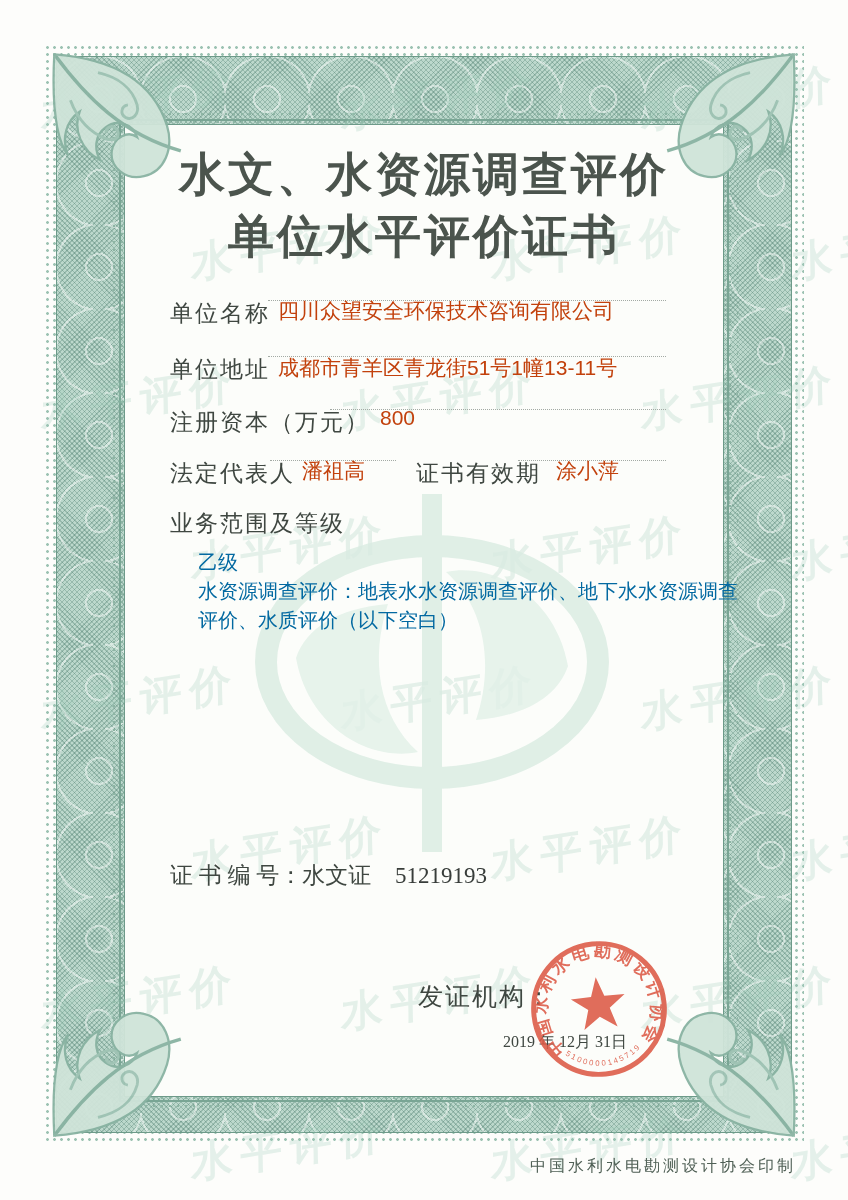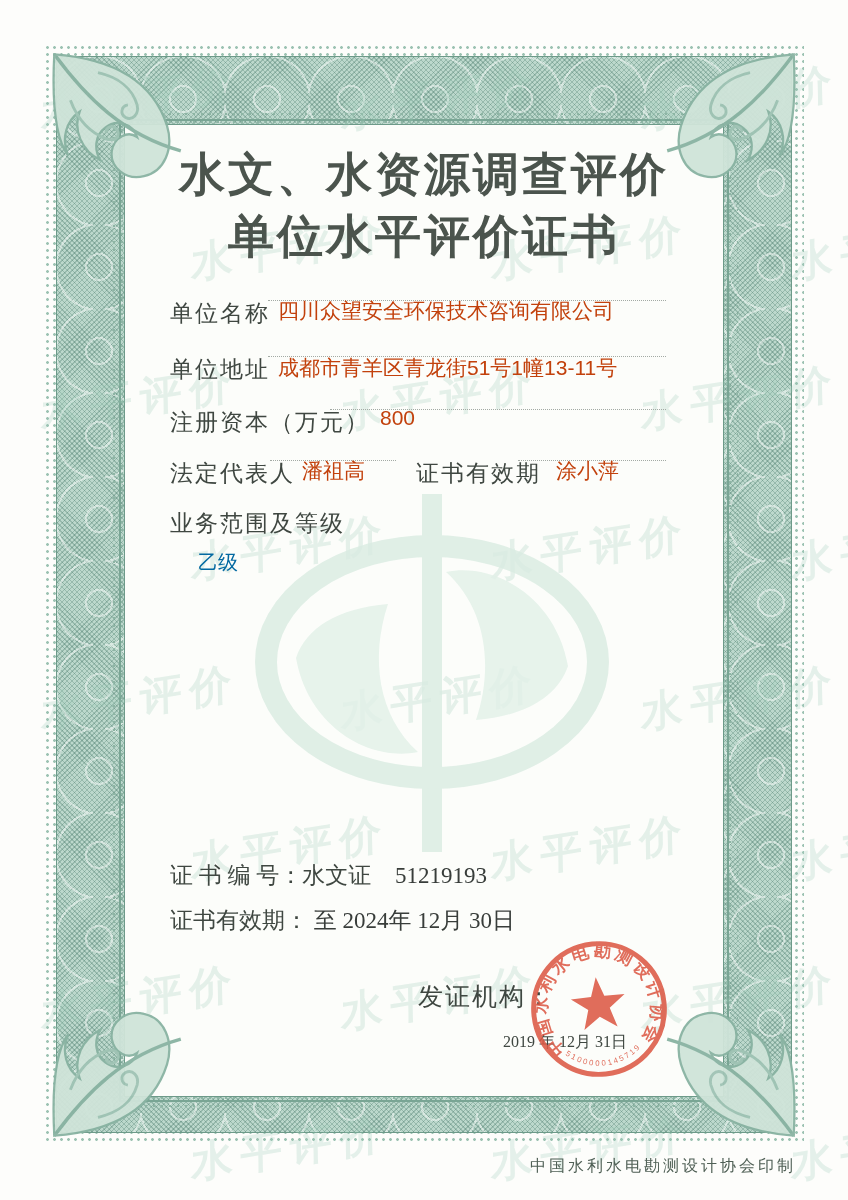--- a/index.html
+++ b/index.html
@@ -173,31 +173,28 @@
     <div class="label" style="left:170px;top:458px">法定代表人</div>
     <div class="uline" style="left:270px;top:460px;width:126px"></div>
     <div class="value" style="left:302px;top:457px">潘祖高</div>
     <div class="label" style="left:416px;top:458px">证书有效期</div>
     <div class="uline" style="left:518px;top:460px;width:148px"></div>
     <div class="value" style="left:556px;top:457px">涂小萍</div>
 
     <div class="label" style="left:170px;top:508px">业务范围及等级</div>
     <div class="scope-block">
       <div>乙级</div>
+      <div>水资源调查评价：地表水水资源调查评价、地下水水资源调查评价、水质评价（以下空白）</div>
     </div>
 
     <div class="certline" style="left:170px;top:860px">
       <span>证 书 编 号：</span><span>水文证</span>
       <span class="num" style="margin-left:18px">51219193</span>
     </div>
 
-    <div class="certline" style="left:170px;top:905px">
-      <span>证书有效期：</span>
-      <span class="num" style="font-family:'Liberation Serif',serif">至  2024年  12月  30日</span>
-    </div>
 
     <div class="certline" style="left:418px;top:980px;font-size:25px;letter-spacing:2px">发证机构：</div>
 
     <div class="certline" style="left:503px;top:1032px;font-size:16px">2019 年  12月  31日</div>
 
     <div class="footer-print">中国水利水电勘测设计协会印制</div>
   </div>
 
   <svg class="stamp" viewBox="0 0 200 200">
     <circle cx="100" cy="100" r="92" fill="none" stroke="#dc5844" stroke-width="7"></circle>

